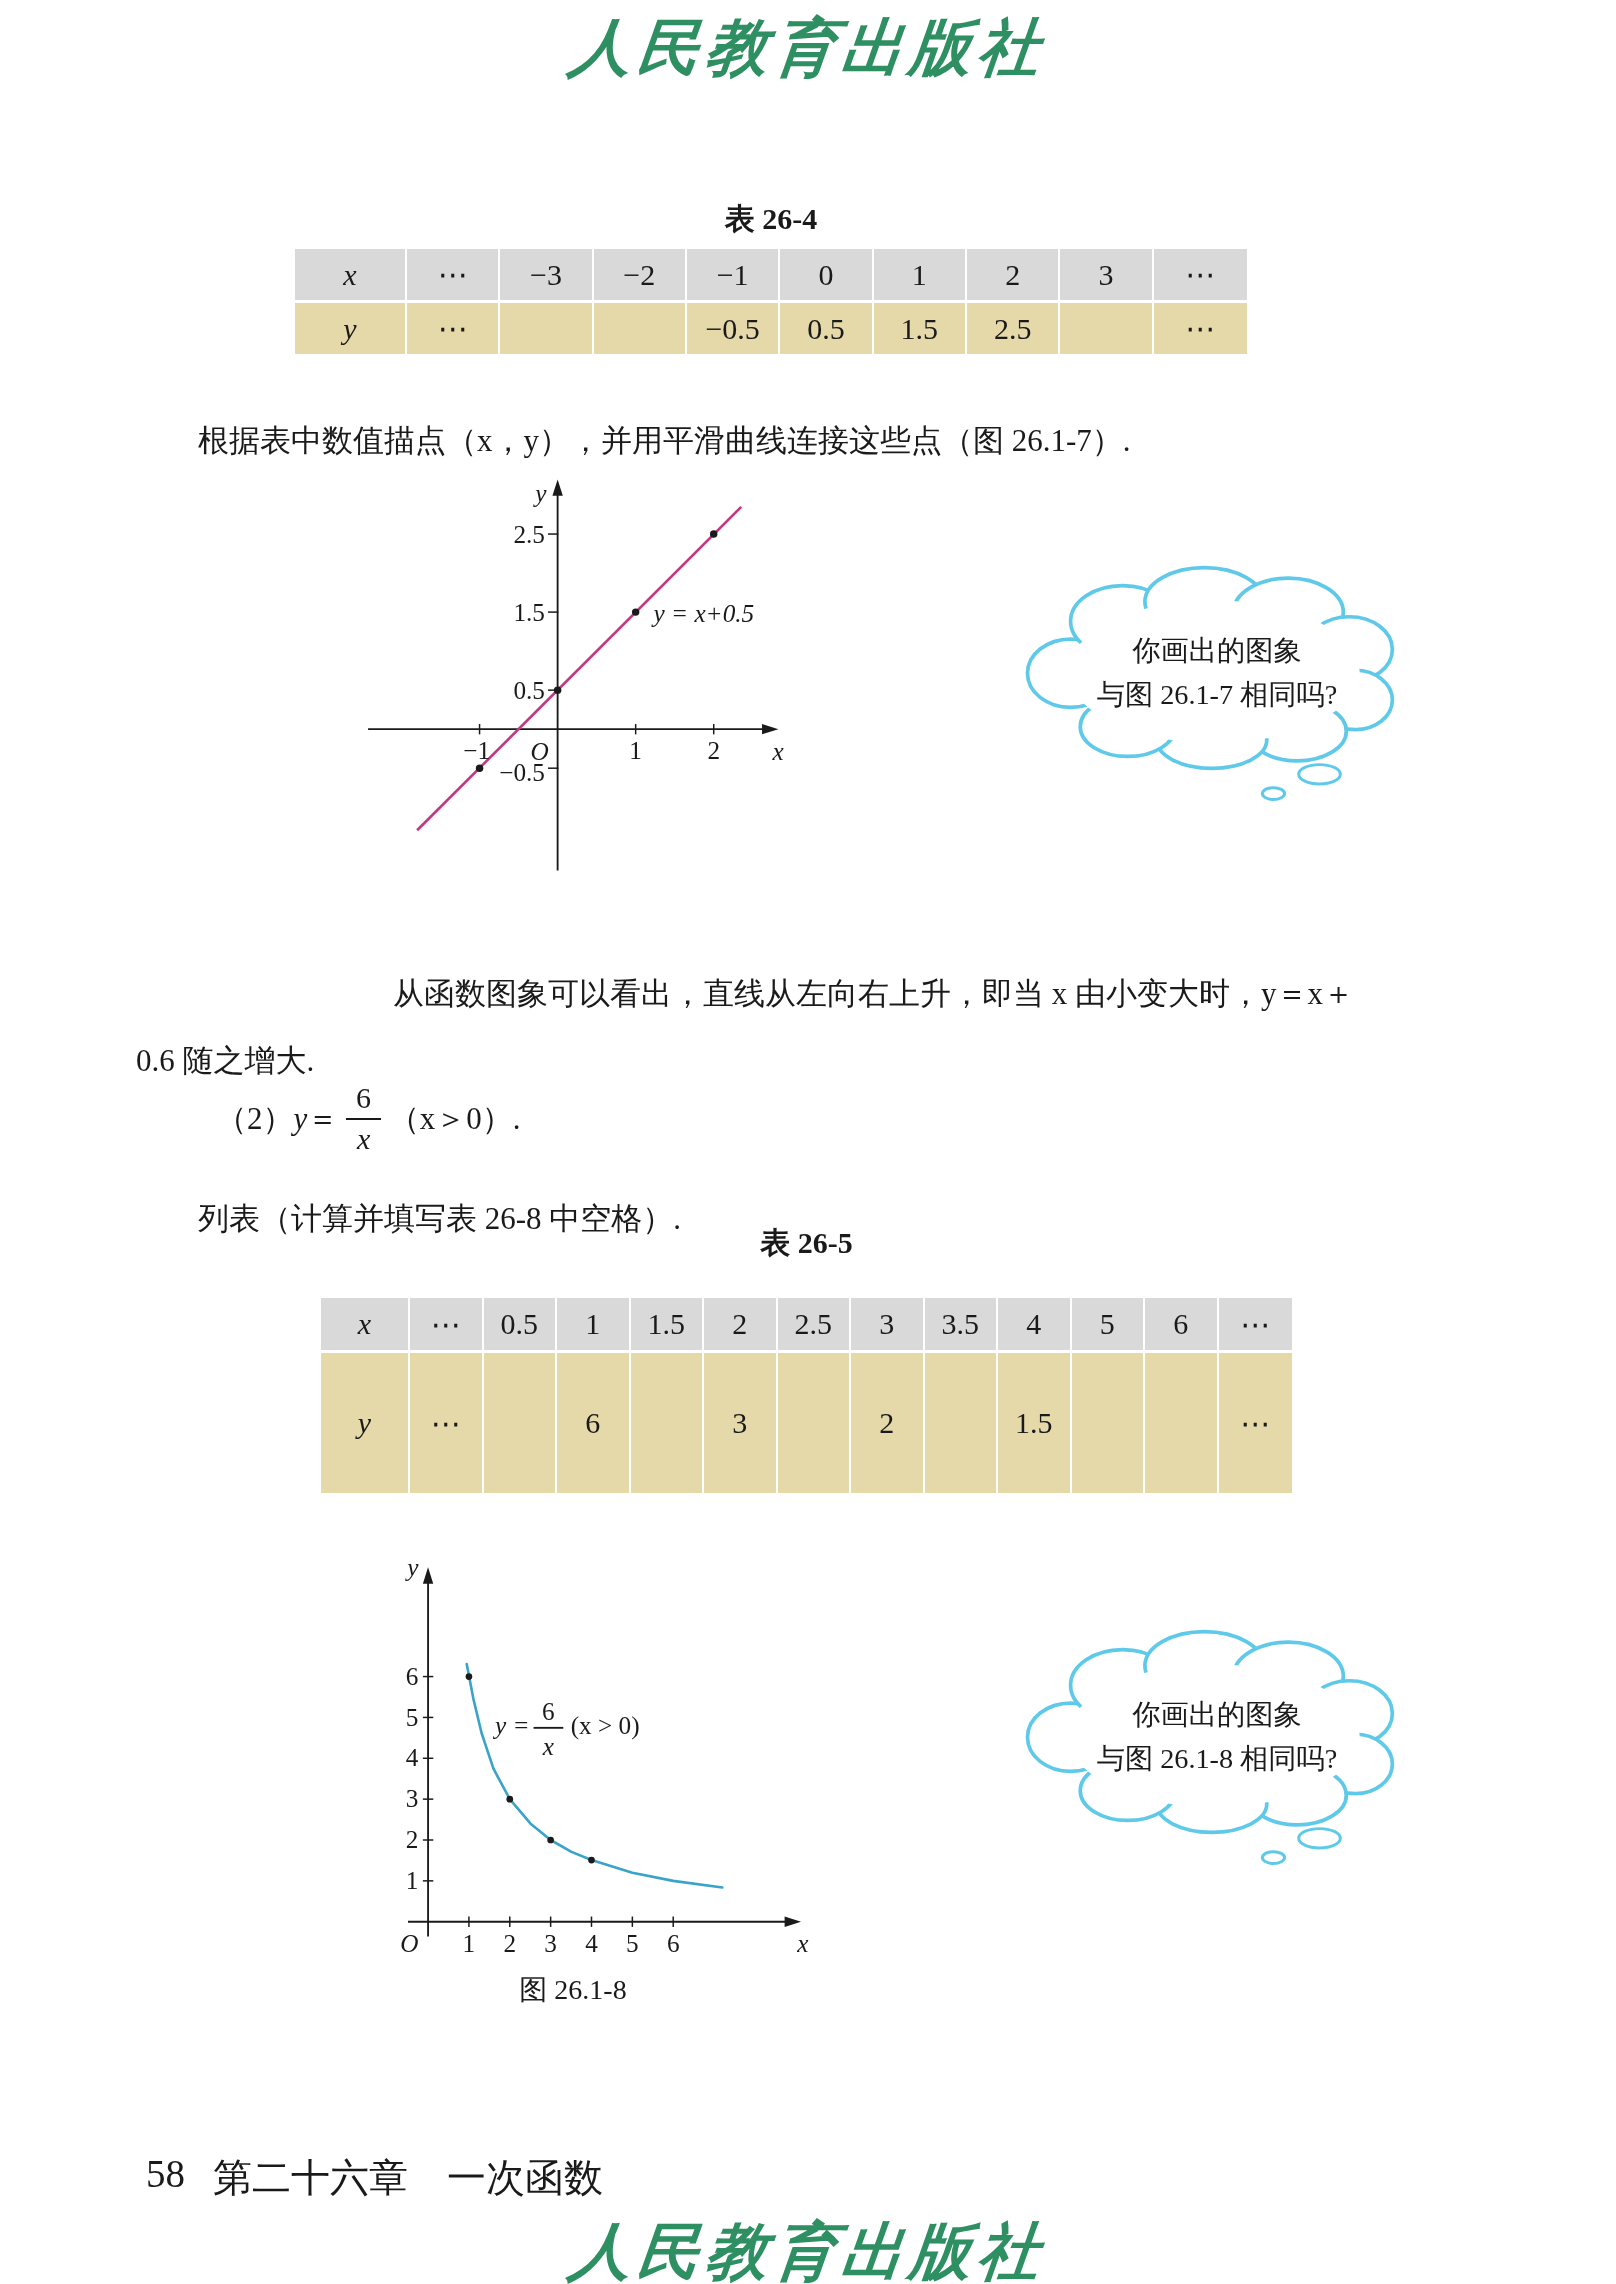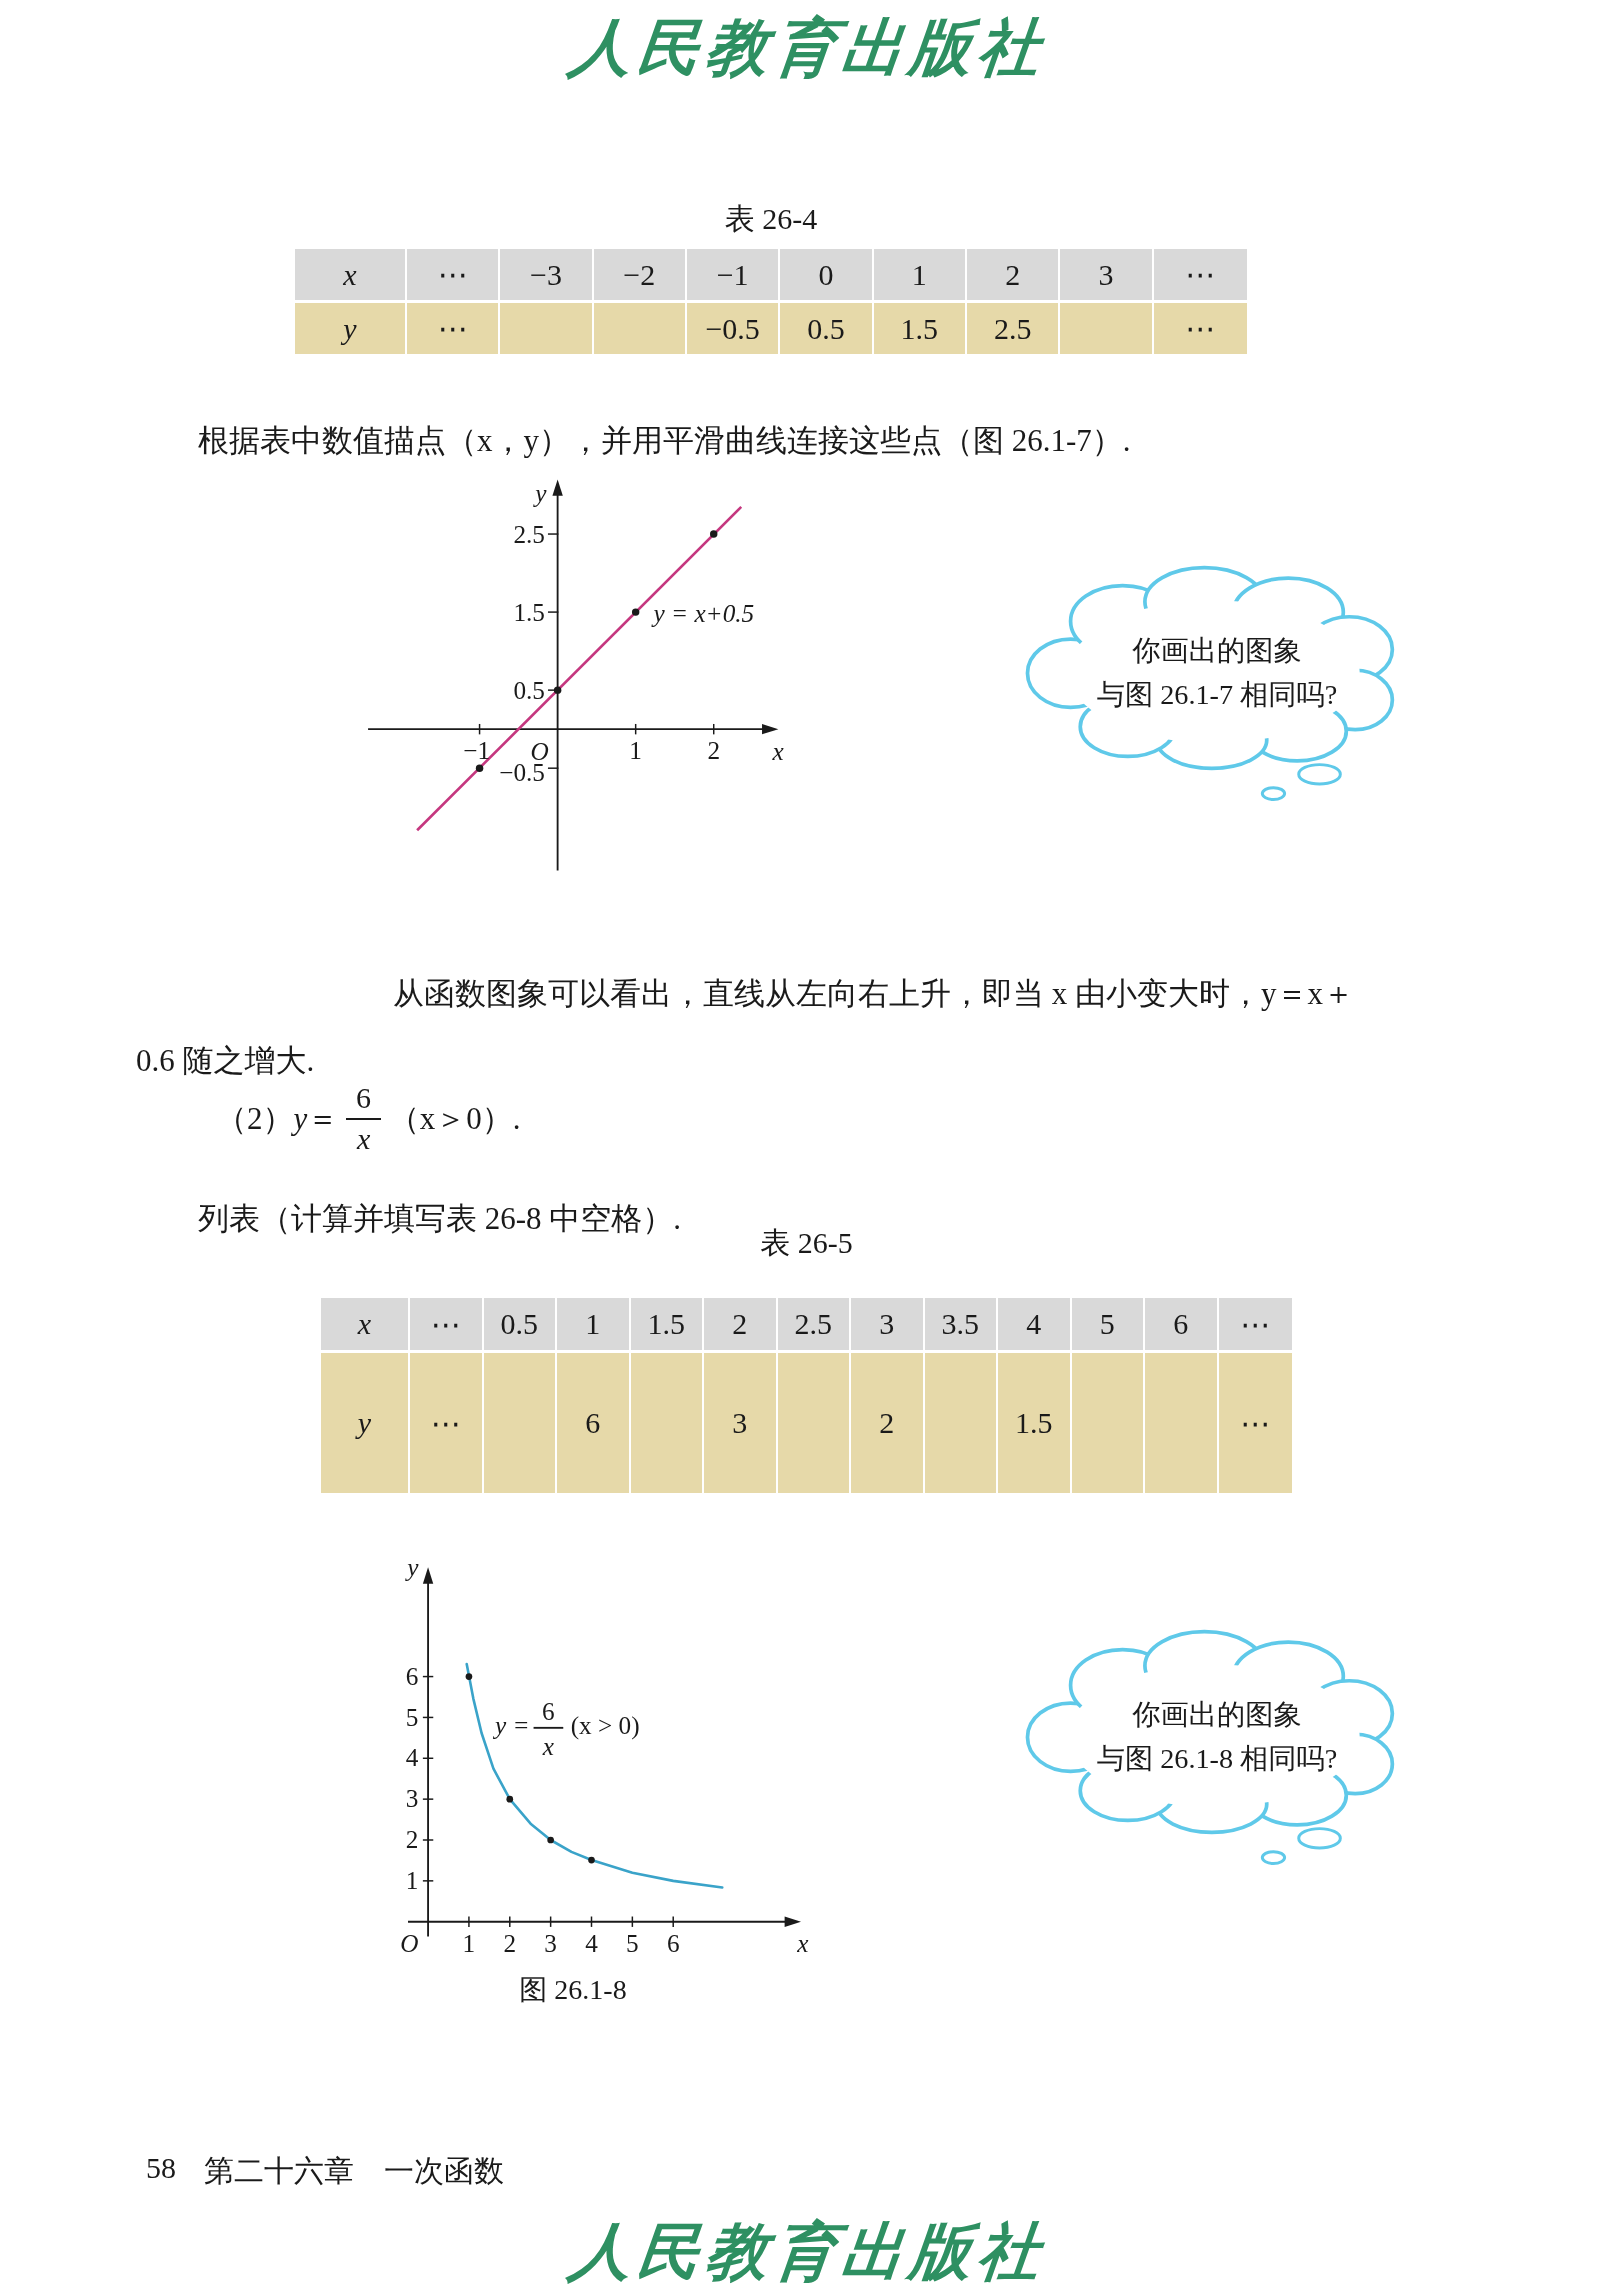--- a/index.html
+++ b/index.html
@@ -6,21 +6,21 @@
   html,body { background:#ffffff; }
   body { font-family:"Liberation Serif","DejaVu Serif",serif; color:#1a1a1a; }
   .page { position:relative; width:1616px; height:2284px; background:#ffffff; overflow:hidden; }
 
   .logo { position:absolute; left:0; width:100%; text-align:center;
           font-size:62px; font-weight:bold; font-style:italic;
           color:#2e9062; letter-spacing:6px; transform:skewX(-6deg); }
   .logo.top { top:6px; }
   .logo.bottom { top:2210px; }
 
-  .tbl-title { position:absolute; text-align:center; font-weight:normal; font-size:30px; }
+  .tbl-title { position:absolute; text-align:center; font-weight:bold; font-size:30px; }
   #t1-title { left:295px; width:952px; top:199px; }
   #t2-title { left:321px; width:971px; top:1223px; }
 
   .trow { position:absolute; display:grid; }
   .trow .cell { display:flex; align-items:center; justify-content:center;
                 font-size:30px; border-right:2.2px solid #ffffff; }
   .trow .cell:last-child { border-right:none; }
   .trow .cell:first-child { font-style:italic; }
   .t1row { left:295px; width:952px; grid-template-columns:112px repeat(9,1fr); }
   #t1-rowx { top:249px; height:51px; background:#d9d9d9; }
@@ -49,21 +49,21 @@
   .tick { stroke:#1a1a1a; stroke-width:2; }
   svg text { font-family:"Liberation Serif","DejaVu Serif",serif; font-size:34px; fill:#1a1a1a; }
   .arrow { fill:#1a1a1a; stroke:none; }
   .pt { fill:#1a1a1a; }
   .bubble-text { font-size:38px; }
 
   .fig-caption { position:absolute; font-size:28px; text-align:center; }
   #cap1 { left:338px; width:431px; top:921px; }
   #cap2 { left:387px; width:372px; top:1971px; }
 
-  .footer { position:absolute; left:146px; top:2151px; font-size:30px; display:flex; gap:28px; }
+  .footer { position:absolute; left:146px; top:2151px; font-size:39px; display:flex; gap:28px; }
 </style>
 </head>
 <body>
 
 <div class="page">
 
   <div class="logo top">人民教育出版社</div>
 
   <div class="tbl-title" id="t1-title">表 26-4</div>
   <div class="trow t1row" id="t1-rowx">

